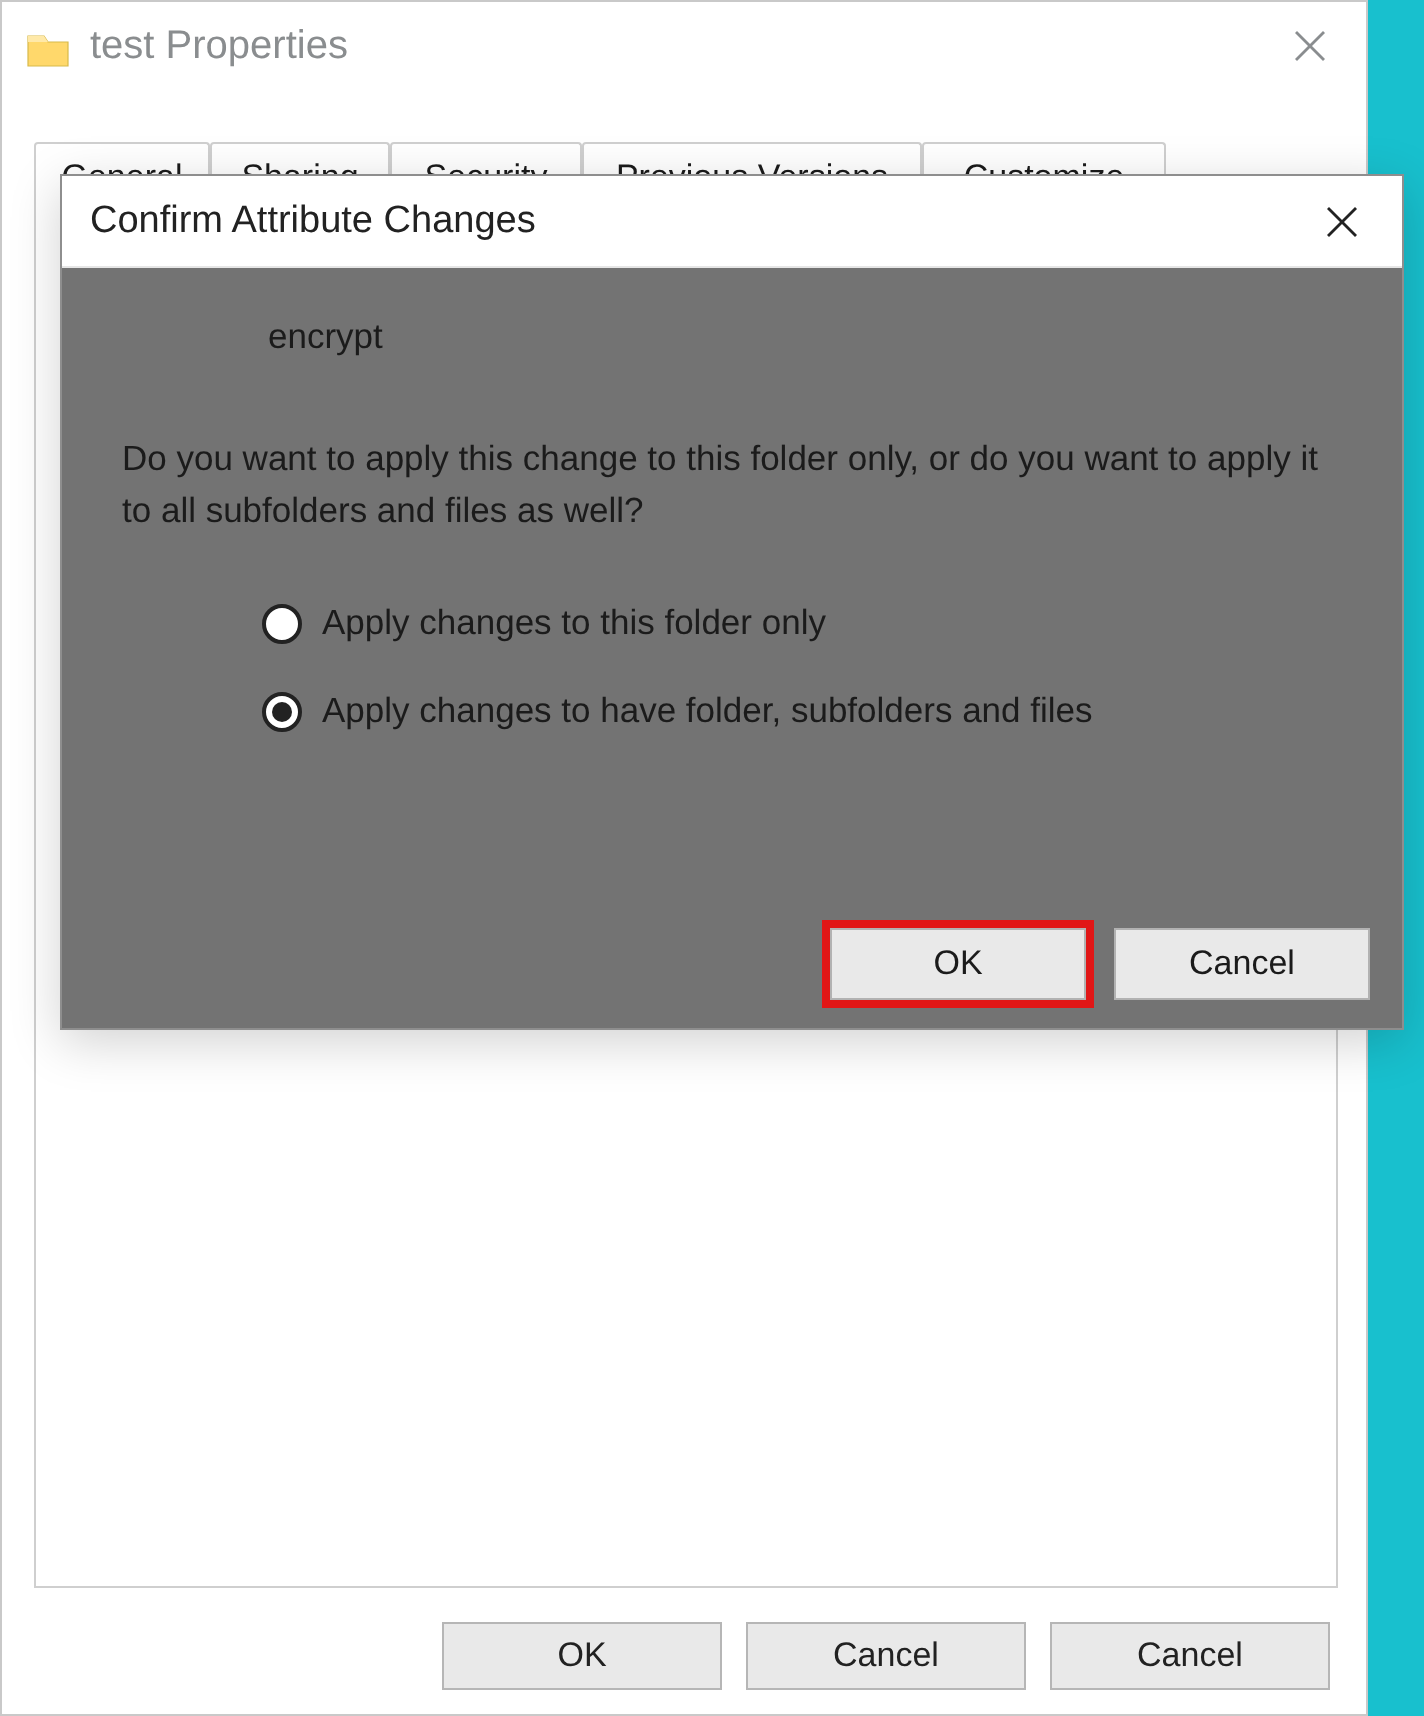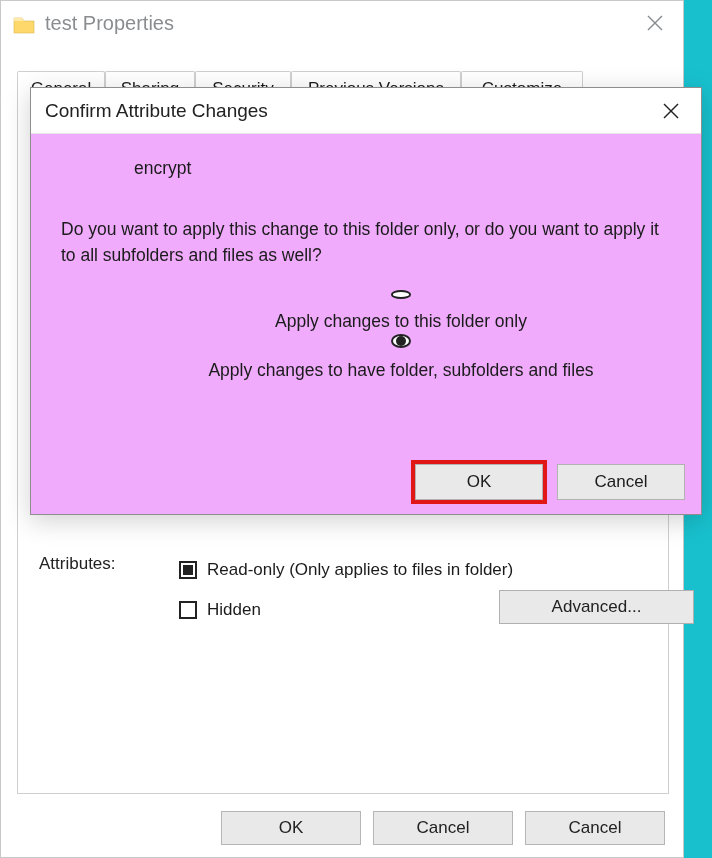--- a/index.html
+++ b/index.html
@@ -129,21 +129,21 @@
     color: #222;
     font-size: 17px;
     display: flex; align-items: center; justify-content: center;
   }
 
   
   .dialog {
     position: absolute;
     left: 30px; top: 87px;
     width: 672px; height: 428px;
-    background: #f0abfc;
+    background: #737373;
     border: 1px solid #8e8e8e;
     box-shadow: 0 6px 24px rgba(0,0,0,0.18);
     z-index: 20;
   }
   .dlg-titlebar {
     height: 46px;
     background: #ffffff;
     display: flex; align-items: center; justify-content: space-between;
     padding: 0 6px 0 14px;
     border-bottom: 1px solid #e6e6e6;
@@ -162,21 +162,21 @@
     font-size: 17.5px;
     line-height: 1.45;
   }
   .dlg-body .intro { margin-bottom: 16px; }
   .dlg-body .attr-name { margin: 0 0 36px 73px; }
   .dlg-body .question { margin-bottom: 22px; }
 
   .radio-group { margin-left: 70px; }
   .radio-row {
     display: flex; align-items: center; gap: 10px;
-    height: 44px; font-size: 17.5px; flex-direction: column;
+    height: 44px; font-size: 17.5px;
   }
   .radio {
     width: 20px; height: 20px;
     border: 2px solid #222; border-radius: 50%;
     display: inline-flex; align-items: center; justify-content: center;
     background: #fff;
   }
   .radio .dot {
     width: 10px; height: 10px; border-radius: 50%; background: #222;
   }
@@ -225,36 +225,20 @@
     <div class="tab-strip">
       <div class="tab t0">General</div>
       <div class="tab t1">Sharing</div>
       <div class="tab t2">Security</div>
       <div class="tab t3">Previous Versions</div>
       <div class="tab t4">Customize</div>
     </div>
 
     <div class="tab-panel"></div>
 
-    <div class="attr-section">
-      <span class="attr-label">Attributes:</span>
-      <div class="attr-rows">
-        <div class="checkbox-row">
-          <span class="checkbox mixed">
-              <span class="inner-square"></span>
-            </span>
-          <span>Read-only (Only applies to files in folder)</span>
-        </div>
-        <div class="checkbox-row">
-          <span class="checkbox"></span>
-          <span>Hidden</span>
-        </div>
-        <div class="advanced-btn">Advanced...</div>
-      </div>
-    </div>
 
     <div class="prop-footer">
       <div class="std-btn">OK</div>
       <div class="std-btn">Cancel</div>
       <div class="std-btn">Cancel</div>
     </div>
   </div>
 
   <div class="dialog">
     <div class="dlg-titlebar">

